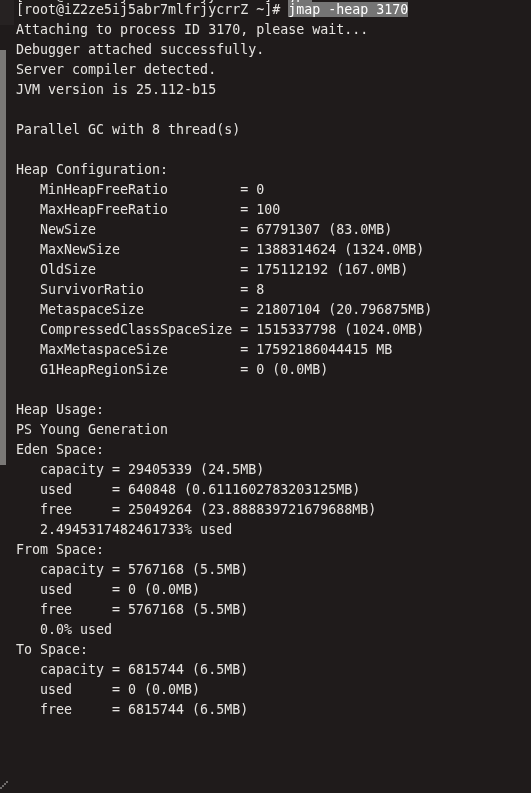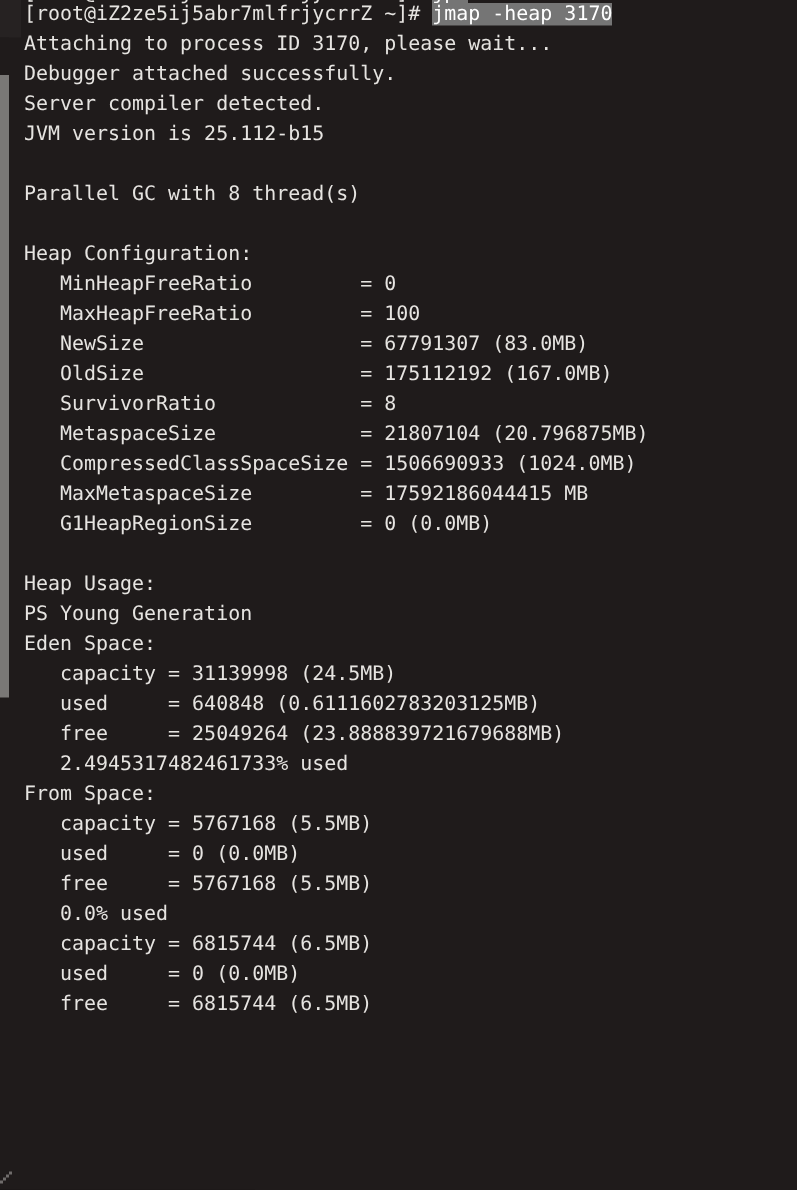--- a/index.html
+++ b/index.html
@@ -127,42 +127,44 @@
 
     <div class="line">Parallel GC with 8 thread(s)</div>
 
     <div class="blank"></div>
 
     <div class="line">Heap Configuration:</div>
 
     <div class="line"><span>   MinHeapFreeRatio         = 0</span></div>
     <div class="line"><span>   MaxHeapFreeRatio         = 100</span></div>
     <div class="line"><span>   NewSize                  = 67791307 (83.0MB)</span></div>
+    <div class="line"><span>   MaxNewSize               = 1388314624 (1324.0MB)</span></div>
     <div class="line"><span>   OldSize                  = 175112192 (167.0MB)</span></div>
     <div class="line"><span>   SurvivorRatio            = 8</span></div>
     <div class="line"><span>   MetaspaceSize            = 21807104 (20.796875MB)</span></div>
-    <div class="line"><span>   CompressedClassSpaceSize = 1506690933 (1024.0MB)</span></div>
+    <div class="line"><span>   CompressedClassSpaceSize = 1515337798 (1024.0MB)</span></div>
     <div class="line"><span>   MaxMetaspaceSize         = 17592186044415 MB</span></div>
     <div class="line"><span>   G1HeapRegionSize         = 0 (0.0MB)</span></div>
 
     <div class="blank"></div>
 
     <div class="line">Heap Usage:</div>
     <div class="line">PS Young Generation</div>
 
     <div class="line">Eden Space:</div>
-    <div class="line"><span>   capacity = 31139998 (24.5MB)</span></div>
+    <div class="line"><span>   capacity = 29405339 (24.5MB)</span></div>
     <div class="line"><span>   used     = 640848 (0.6111602783203125MB)</span></div>
     <div class="line"><span>   free     = 25049264 (23.888839721679688MB)</span></div>
     <div class="line"><span>   2.4945317482461733% used</span></div>
 
     <div class="line">From Space:</div>
     <div class="line"><span>   capacity = 5767168 (5.5MB)</span></div>
     <div class="line"><span>   used     = 0 (0.0MB)</span></div>
     <div class="line"><span>   free     = 5767168 (5.5MB)</span></div>
     <div class="line"><span>   0.0% used</span></div>
 
+    <div class="line">To Space:</div>
     <div class="line"><span>   capacity = 6815744 (6.5MB)</span></div>
     <div class="line"><span>   used     = 0 (0.0MB)</span></div>
     <div class="line"><span>   free     = 6815744 (6.5MB)</span></div>
 
   </div>
 </div>
 
 </body></html>

